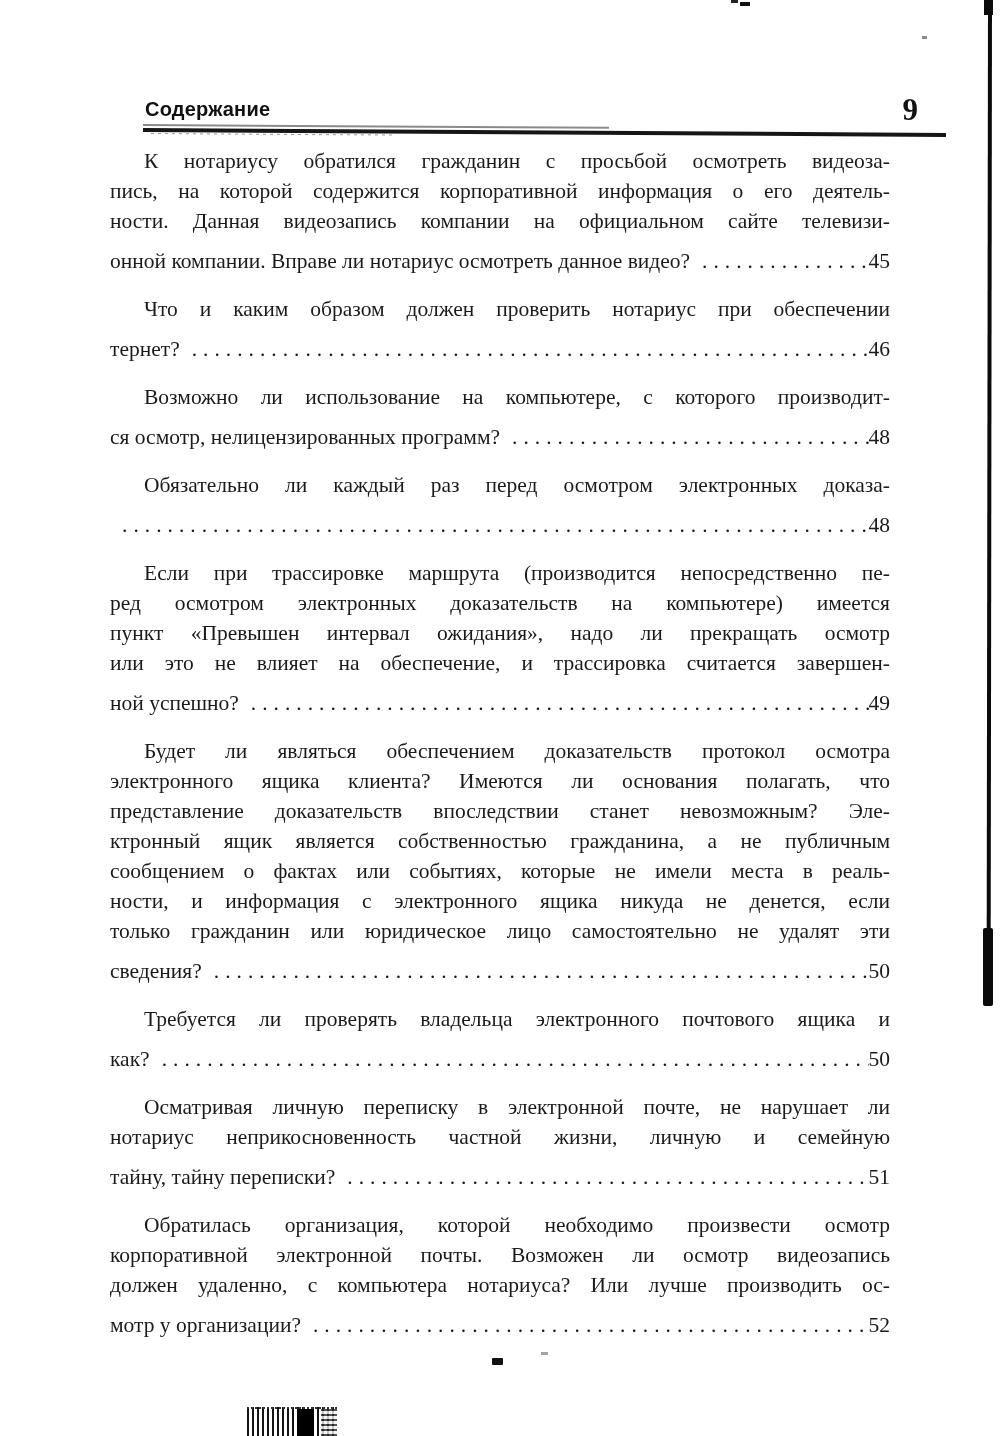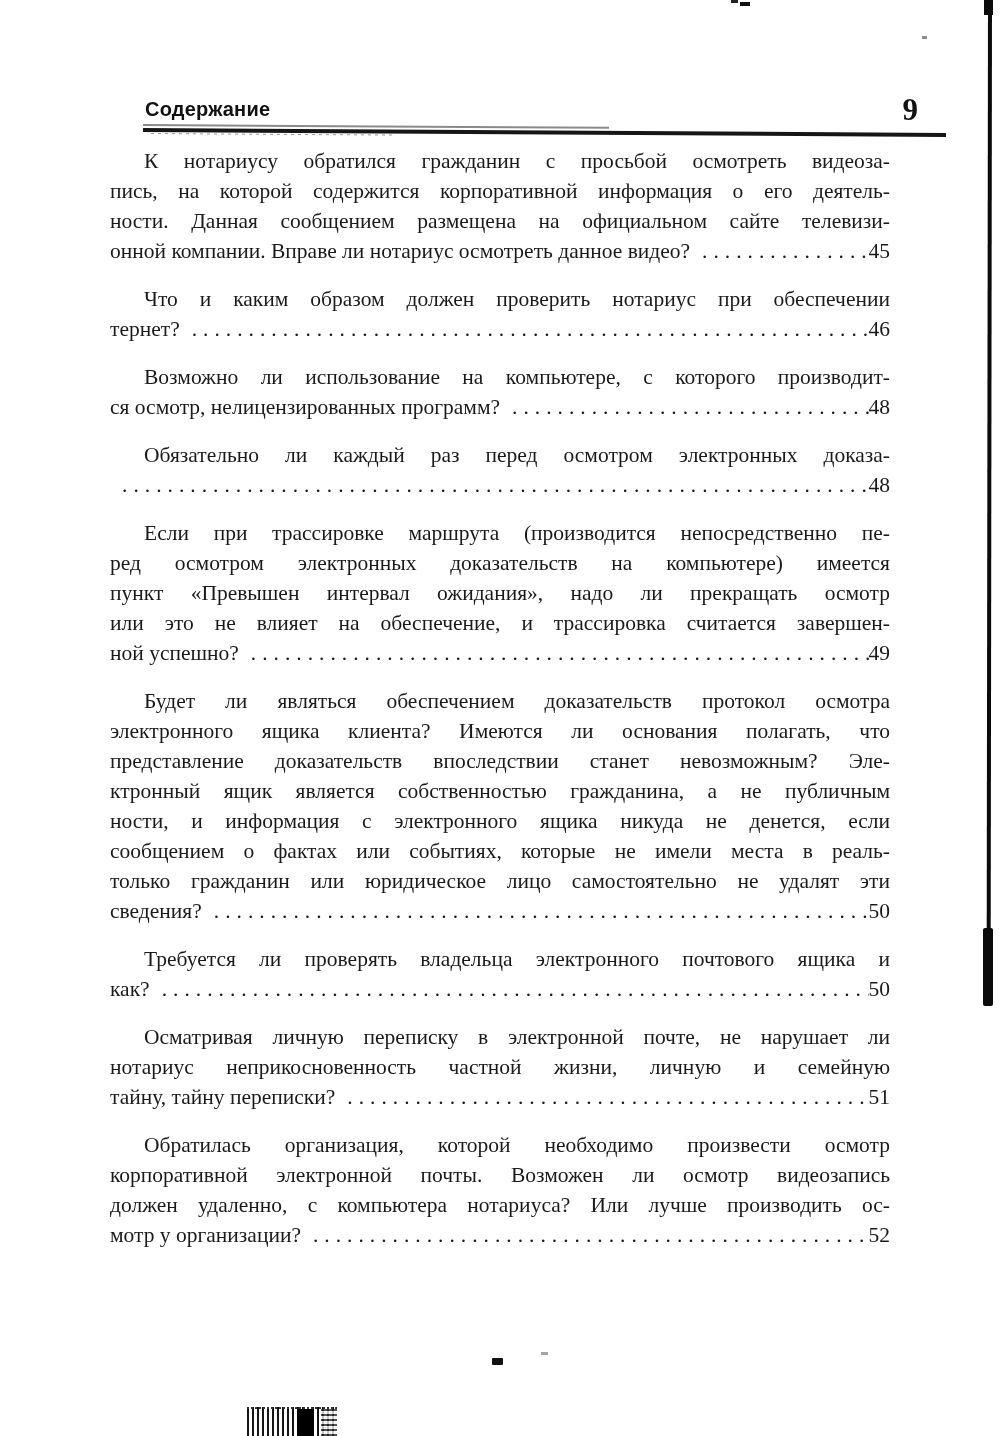--- a/index.html
+++ b/index.html
@@ -79,20 +79,21 @@
   .entry .line {
     text-align: justify;
     text-align-last: justify;
     white-space: nowrap; 
   }
   .entry .line { white-space: normal; }
   .entry .line:first-child { text-indent: 34px; }
   .last-line {
     display: flex;
     align-items: flex-end;
+    margin-top: 10px;
   }
   .last-text { flex: 0 0 auto; }
   .last-text i { font-style: italic; }
   .dots {
     flex: 1 1 auto;
     min-width: 0;
     overflow: hidden;
     white-space: nowrap;
     letter-spacing: 6px;
     padding-left: 12px;
@@ -154,21 +155,21 @@
   <div class="header">
     <span class="header-title">Содержание</span>
     <span class="header-pagenum">9</span>
     <div class="header-rule"></div>
   </div>
 
   <div class="toc">
       <div class="entry">
         <div class="line">К нотариусу обратился гражданин с просьбой осмотреть видеоза-</div>
         <div class="line">пись, на которой содержится корпоративной информация о его деятель-</div>
-        <div class="line">ности. Данная сообщением размещена на официальном сайте телевизи-</div>
+        <div class="line">ности. Данная видеозапись компании на официальном сайте телевизи-</div>
         <div class="last-line">
           <span class="last-text"><span>онной компании. Вправе ли нотариус осмотреть данное видео?</span></span>
           <span class="dots">............................................................................................................................................</span>
           <span class="pagenum">45</span>
         </div>
       </div>
       <div class="entry">
         <div class="line">Что и каким образом должен проверить нотариус при обеспечении</div>
         <div class="last-line">
           <span class="last-text"><span>тернет?</span></span>
@@ -200,22 +201,22 @@
           <span class="last-text"><span>ной успешно?</span></span>
           <span class="dots">............................................................................................................................................</span>
           <span class="pagenum">49</span>
         </div>
       </div>
       <div class="entry">
         <div class="line">Будет ли являться обеспечением доказательств протокол осмотра</div>
         <div class="line">электронного ящика клиента? Имеются ли основания полагать, что</div>
         <div class="line">представление доказательств впоследствии станет невозможным? Эле-</div>
         <div class="line">ктронный ящик является собственностью гражданина, а не публичным</div>
+        <div class="line">сообщением о фактах или событиях, которые не имели места в реаль-</div>
         <div class="line">ности, и информация с электронного ящика никуда не денется, если</div>
-        <div class="line">сообщением о фактах или событиях, которые не имели места в реаль-</div>
         <div class="line">только гражданин или юридическое лицо самостоятельно не удалят эти</div>
         <div class="last-line">
           <span class="last-text"><span>сведения?</span></span>
           <span class="dots">............................................................................................................................................</span>
           <span class="pagenum">50</span>
         </div>
       </div>
       <div class="entry">
         <div class="line">Требуется ли проверять владельца электронного почтового ящика и</div>
         <div class="last-line">

